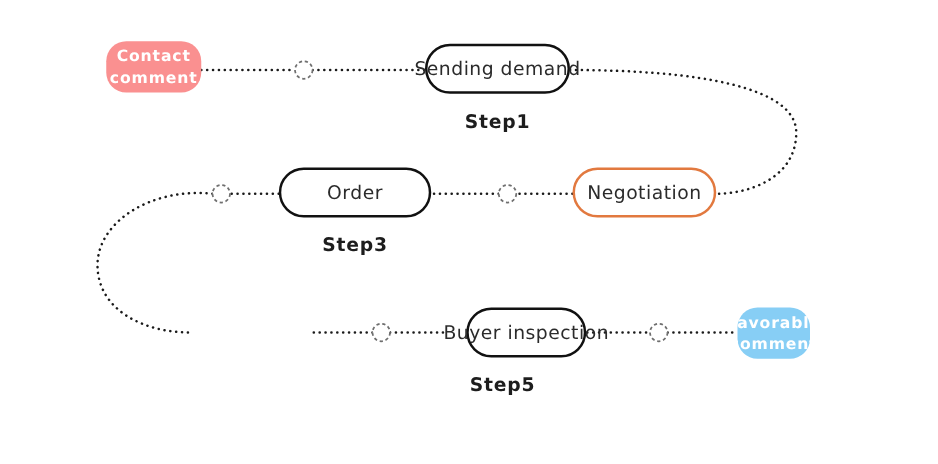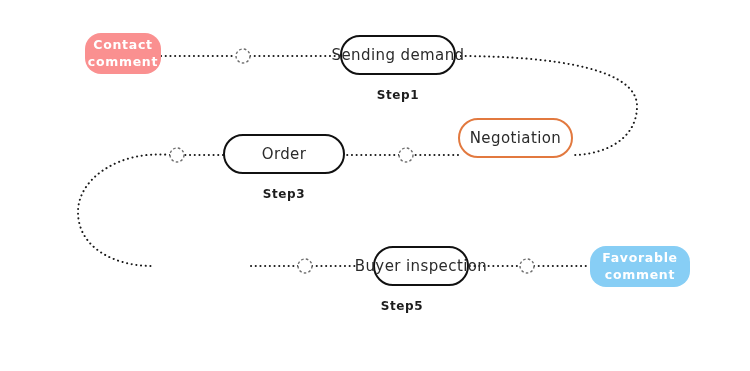--- a/index.html
+++ b/index.html
@@ -58,21 +58,21 @@
     line-height: 1.32;
     letter-spacing: 0.7px;
     text-align: center;
     white-space: nowrap;
     z-index: 3;
   }
 
   
   .step-label {
     position: absolute;
-    font-size: 12px;
+    font-size: 15px;
     font-weight: bold;
     color: #1d1d1d;
     letter-spacing: 0.6px;
     text-align: center;
     white-space: nowrap;
     z-index: 2;
   }
 </style>
 </head>
 <body>
@@ -106,28 +106,28 @@
   <div class="pill" id="node-sending-demand" style="left: 340px; top: 35px; width: 116px; height: 40px; border-color: rgb(17, 17, 17);">
     <span>Sending demand</span>
   </div>
   <div class="step-label" id="step-sending-demand" style="left: 340px; top: 88px; width: 116px;">Step1</div>
 
   <div class="pill" id="node-order" style="left: 223px; top: 134px; width: 122px; height: 40px; border-color: rgb(17, 17, 17);">
     <span>Order</span>
   </div>
   <div class="step-label" id="step-order" style="left: 223px; top: 187px; width: 122px; text-align: center;">Step3</div>
 
-  <div class="pill accent-orange" id="node-negotiation" style="left: 458px; top: 118px; width: 115px; height: 40px; border-color: rgb(226, 121, 63);">
+  <div class="pill accent-orange" id="node-negotiation" style="left: 458px; top: 134px; width: 115px; height: 40px; border-color: rgb(226, 121, 63);">
     <span>Negotiation</span>
   </div>
 
 
   <div class="pill" id="node-buyer-inspection" style="left: 373px; top: 246px; width: 96px; height: 40px; border-color: rgb(17, 17, 17);">
     <span>Buyer inspection</span>
   </div>
   <div class="step-label" id="step-buyer-inspection" style="left: 352px; top: 299px; width: 100px;">Step5</div>
 
-  <div class="badge" id="node-favorable-comment" style="left: 590px; top: 246px; width: 100px; height: 41px; background: rgb(135, 206, 245); color: rgb(255, 255, 255);">
+  <div class="badge" id="node-favorable-comment" style="left: 590px; top: 246px; width: 58px; height: 41px; background: rgb(135, 206, 245); color: rgb(255, 255, 255);">
     <span>Favorable</span>
     <span>comment</span>
   </div>
 
 </div>
 
 </body></html>

